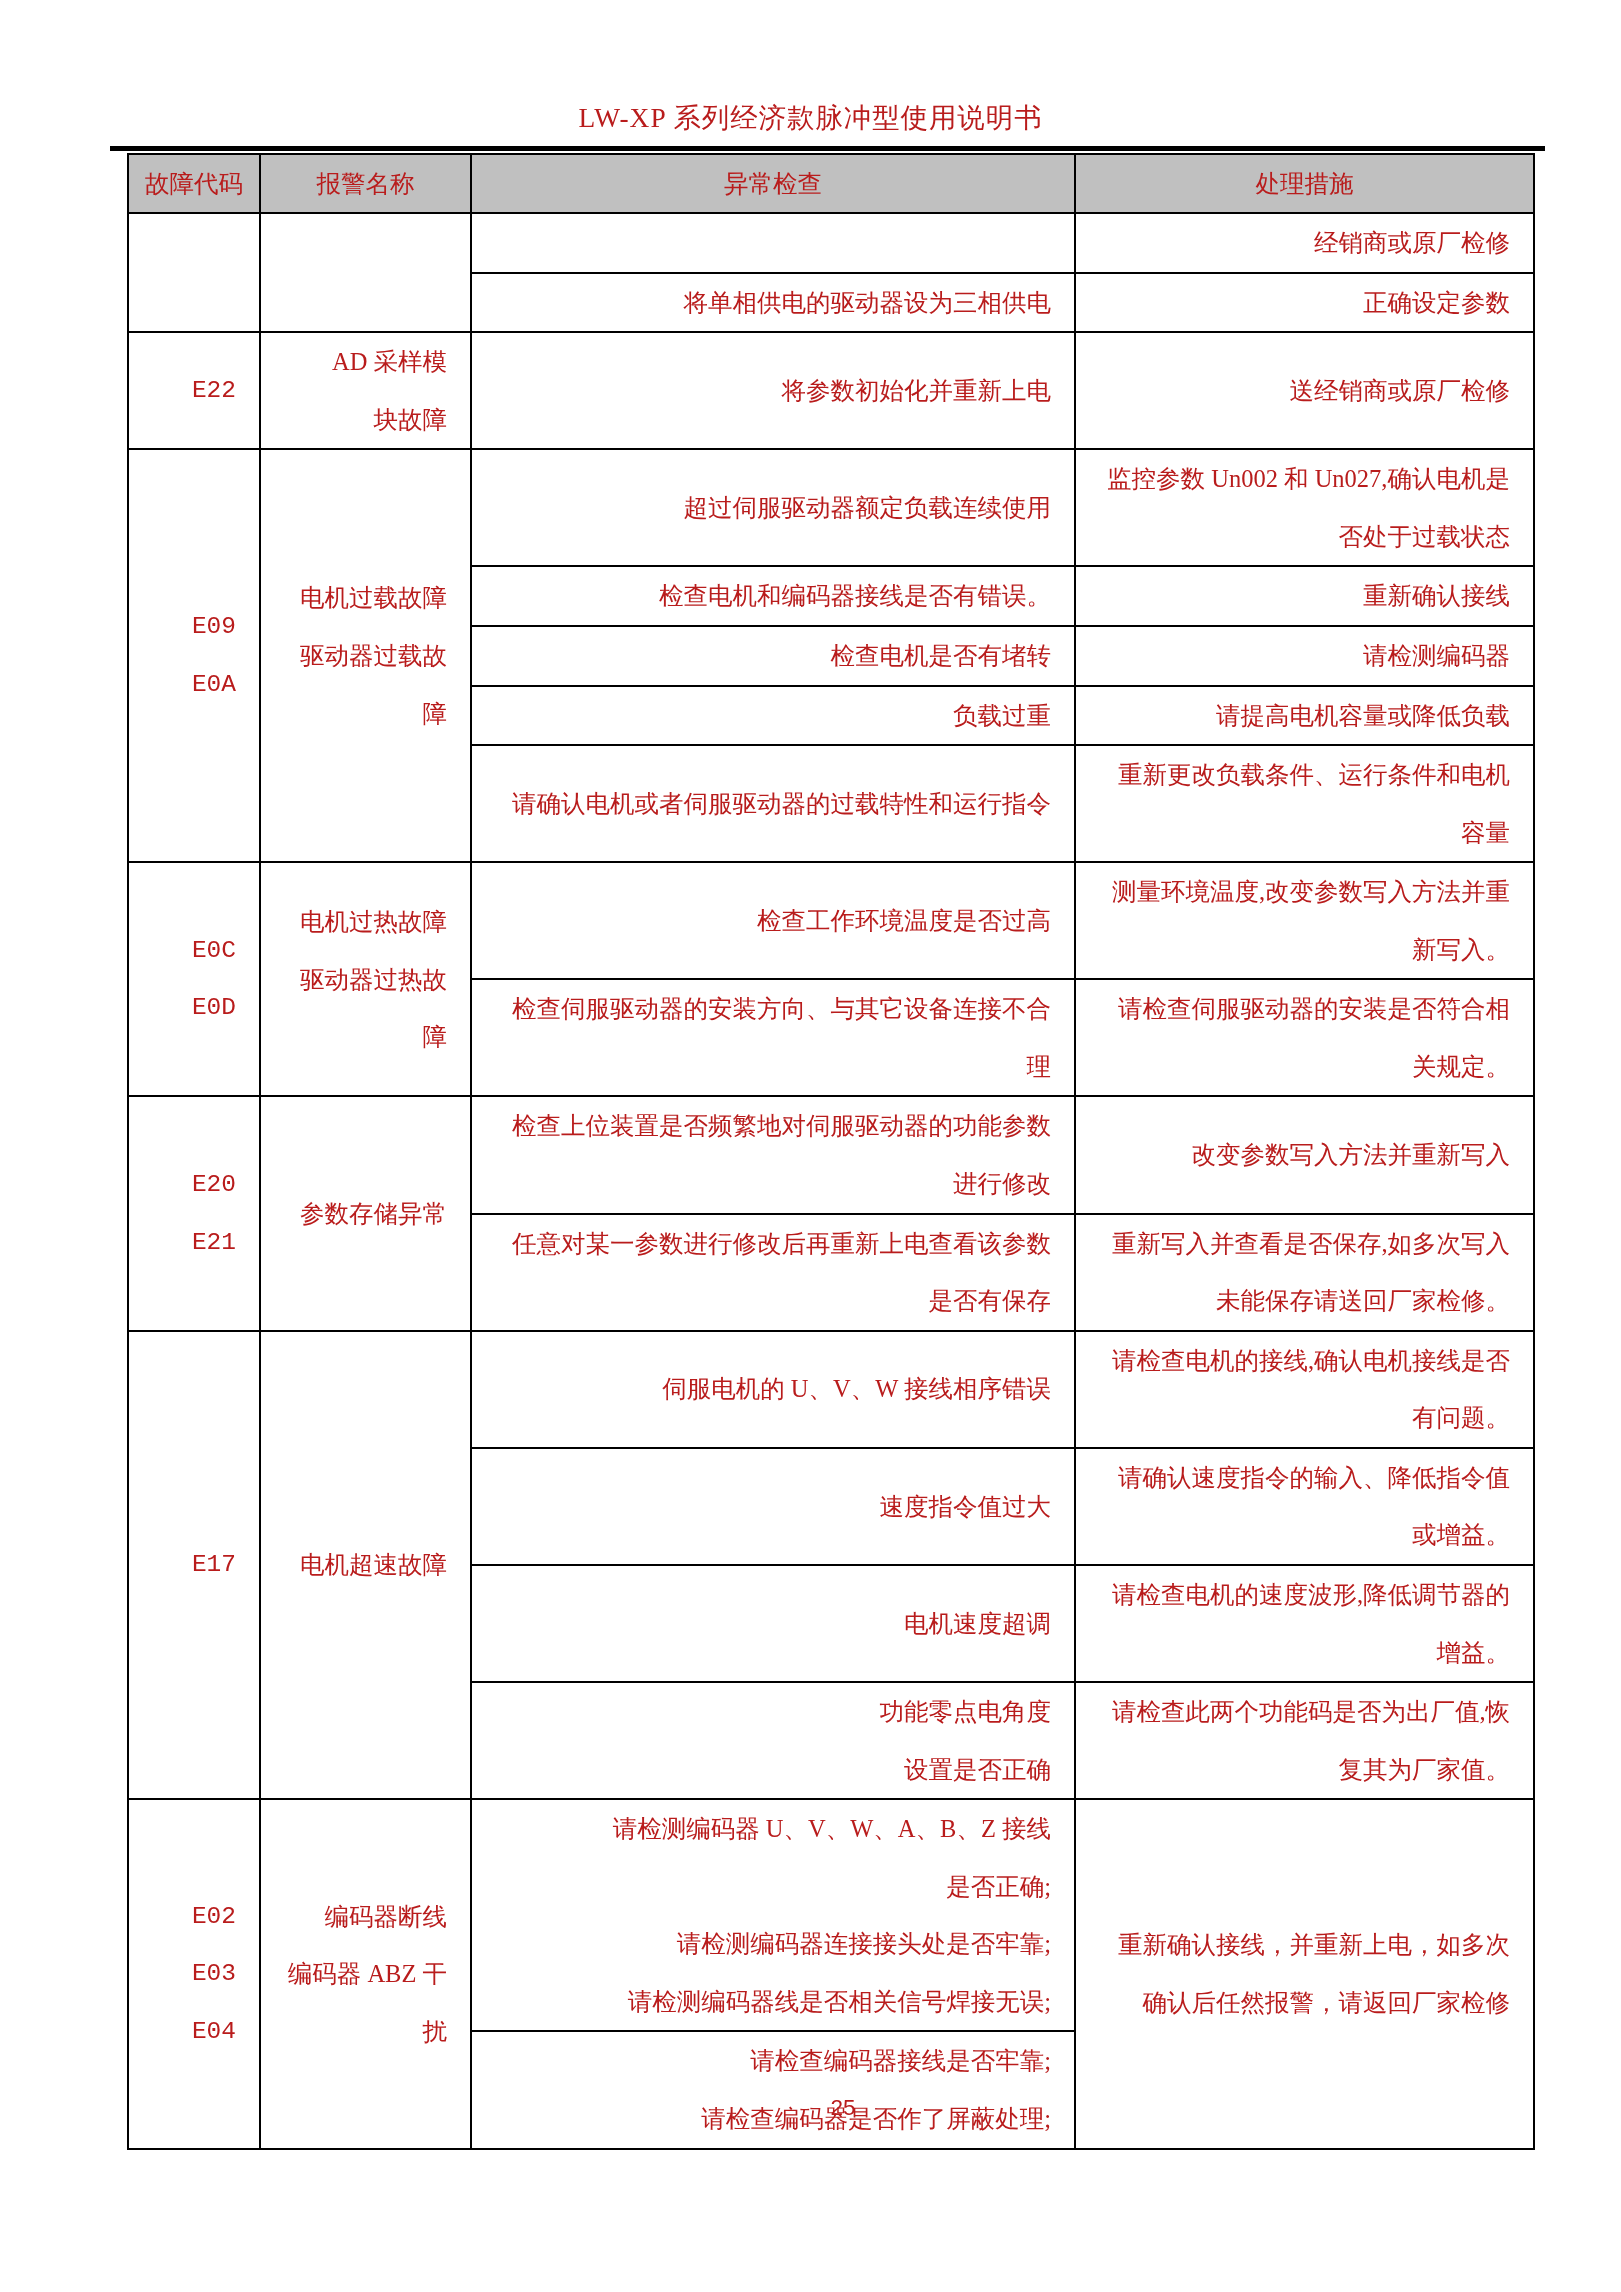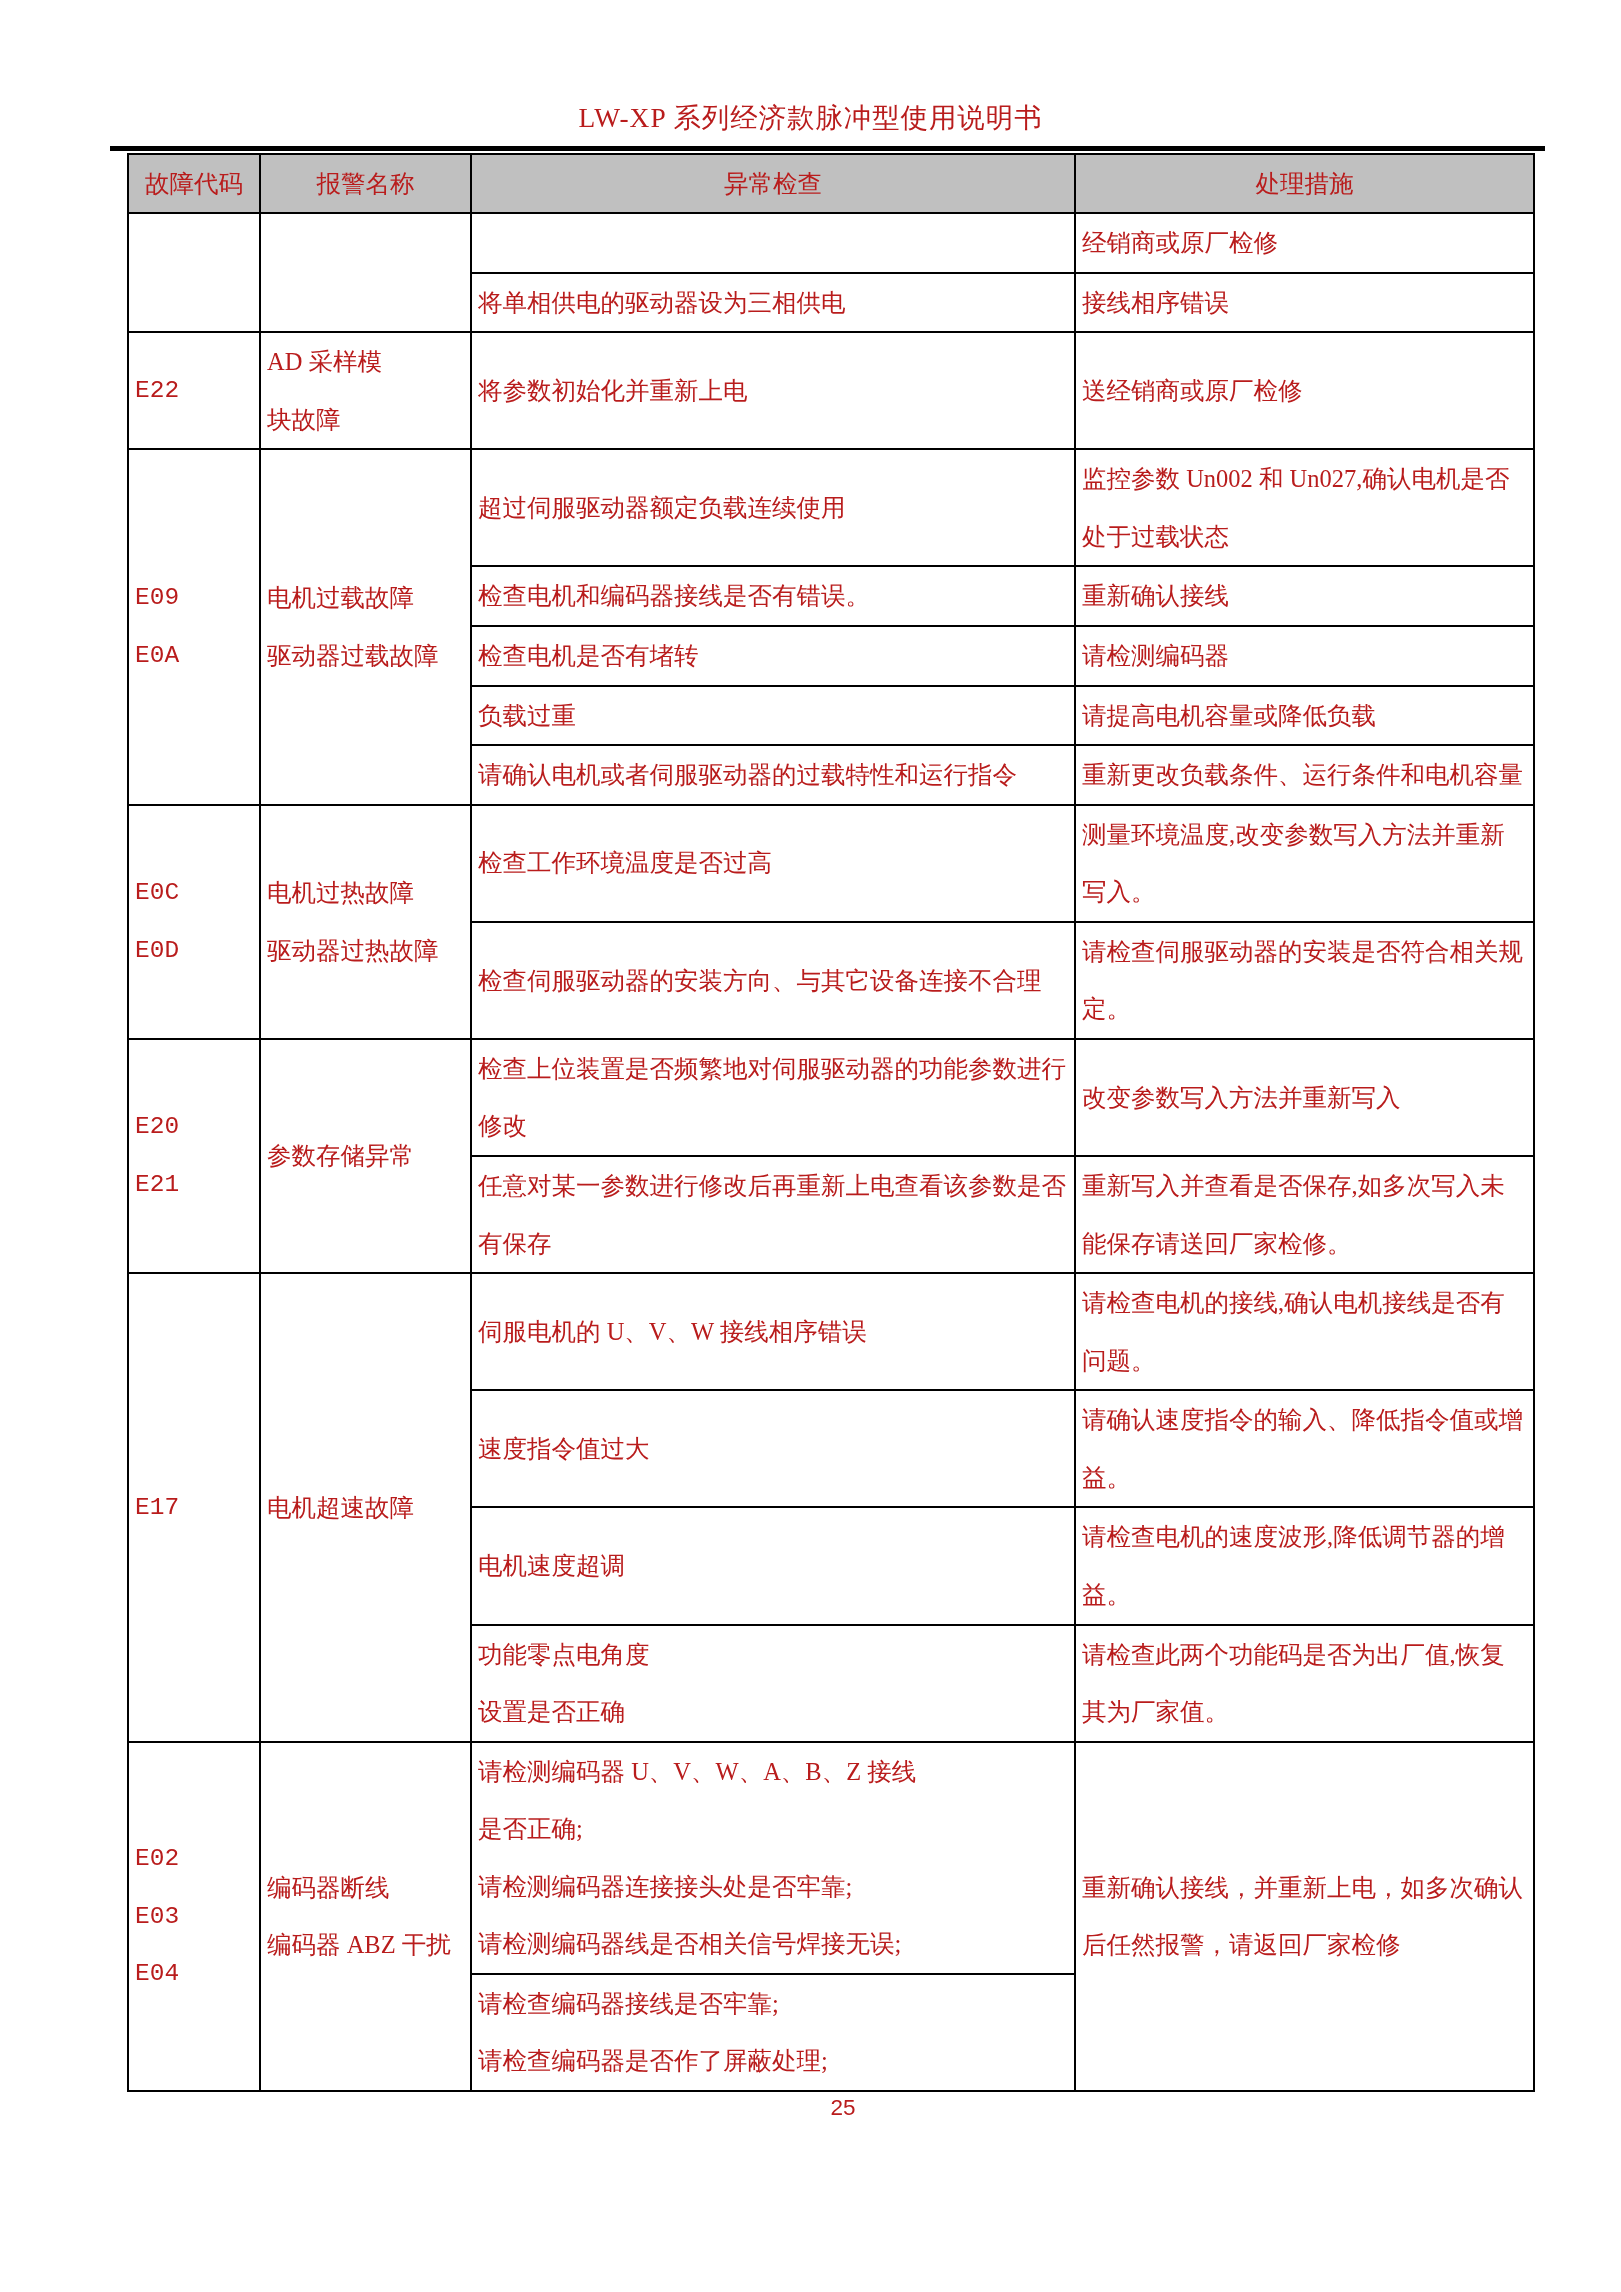--- a/index.html
+++ b/index.html
@@ -35,25 +35,25 @@
   .fault-table th {
     background:#c0c0c0;
     border:2px solid #000000;
     font-weight:normal;
     font-size:24.5px;
     height:57px;
     padding:0 5.9px;
   }
   .fault-table td {
     border:2px solid #000000;
-    text-align:left;
+    text-align:right;
     vertical-align:middle;
     font-size:24.5px;
     line-height:2.35;
-    padding:0 6px;
+    padding:0 23px;
     white-space:pre-line;
     word-break:break-word;
   }
   .fault-table td.code-cell   { font-family:Liberation Mono, monospace; }
   .page-number {
     position:absolute;
     top:2095px; left:140px; width:1406px;
     text-align:center;
     font-family:"Liberation Sans","DejaVu Sans",sans-serif;
     font-size:22.5px;
@@ -85,21 +85,21 @@
     </thead>
     <tbody id="fault-tbody">
         <tr>
           <td class="code-cell" rowspan="2"></td>
           <td class="name-cell" rowspan="2"></td>
           <td class="check-cell"></td>
           <td class="measure-cell">经销商或原厂检修</td>
         </tr>
         <tr>
           <td class="check-cell">将单相供电的驱动器设为三相供电</td>
-          <td class="measure-cell">接线相序错误</td>
+          <td class="measure-cell">正确设定参数</td>
         </tr>
         <tr>
           <td class="code-cell" rowspan="1">E22</td>
           <td class="name-cell" rowspan="1">AD 采样模
 块故障</td>
           <td class="check-cell">将参数初始化并重新上电</td>
           <td class="measure-cell">送经销商或原厂检修</td>
         </tr>
         <tr>
           <td class="code-cell" rowspan="5">E09

